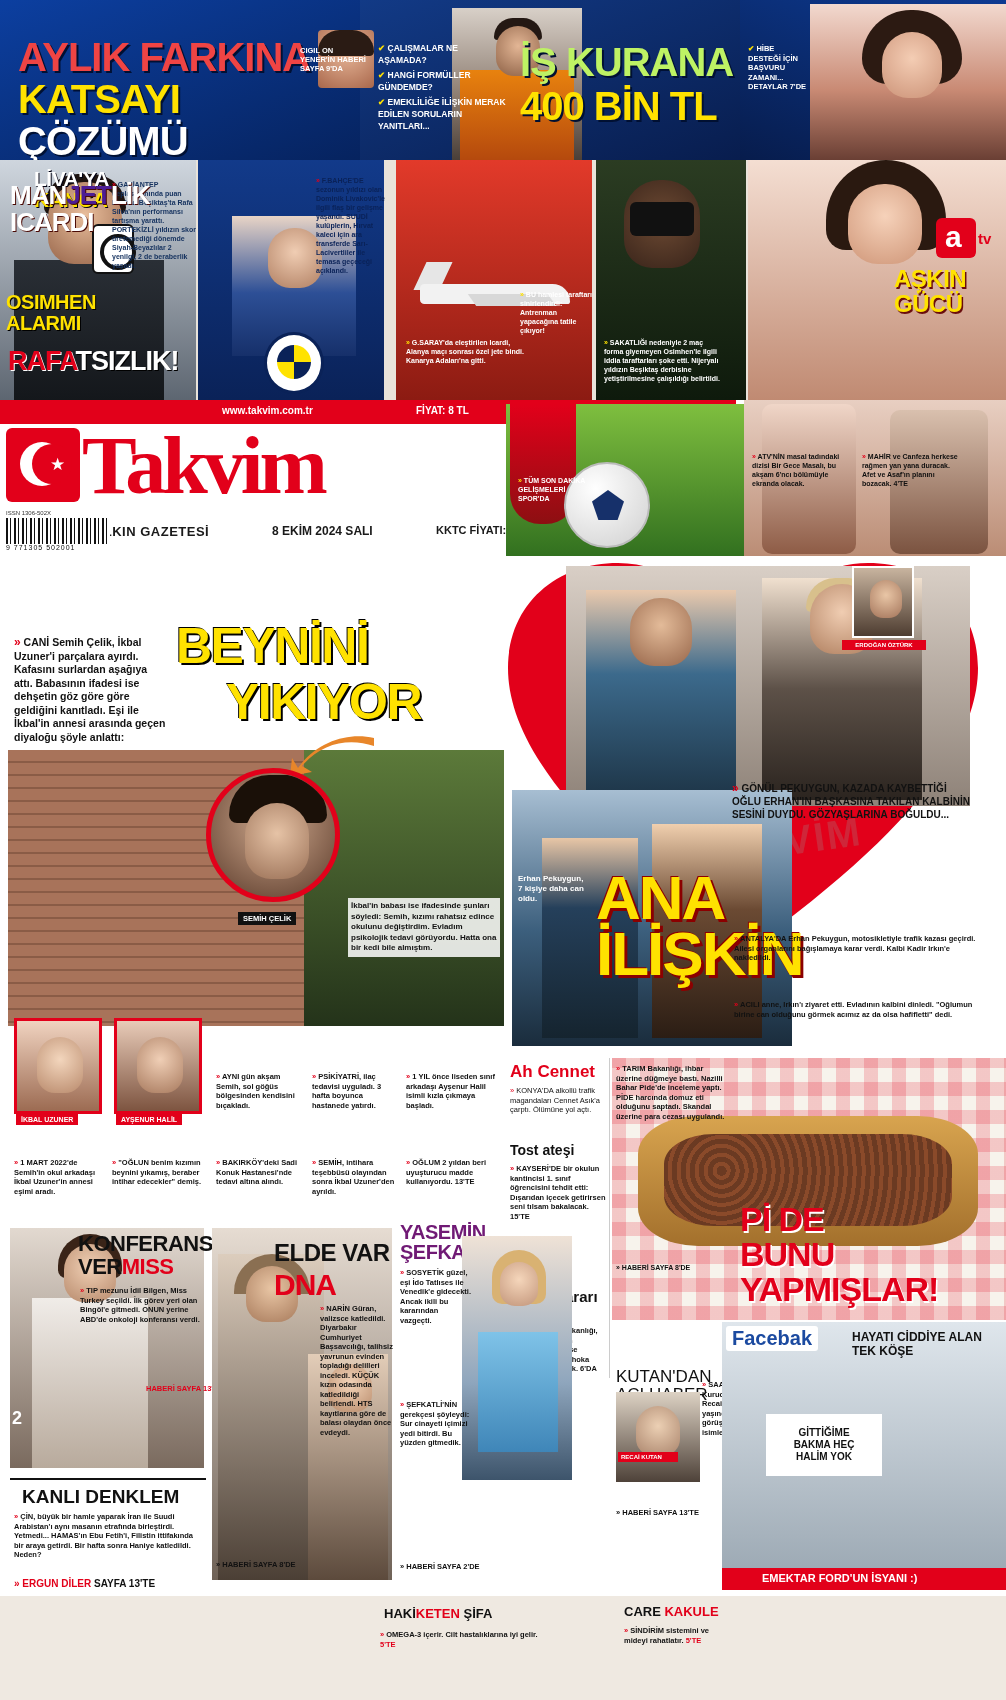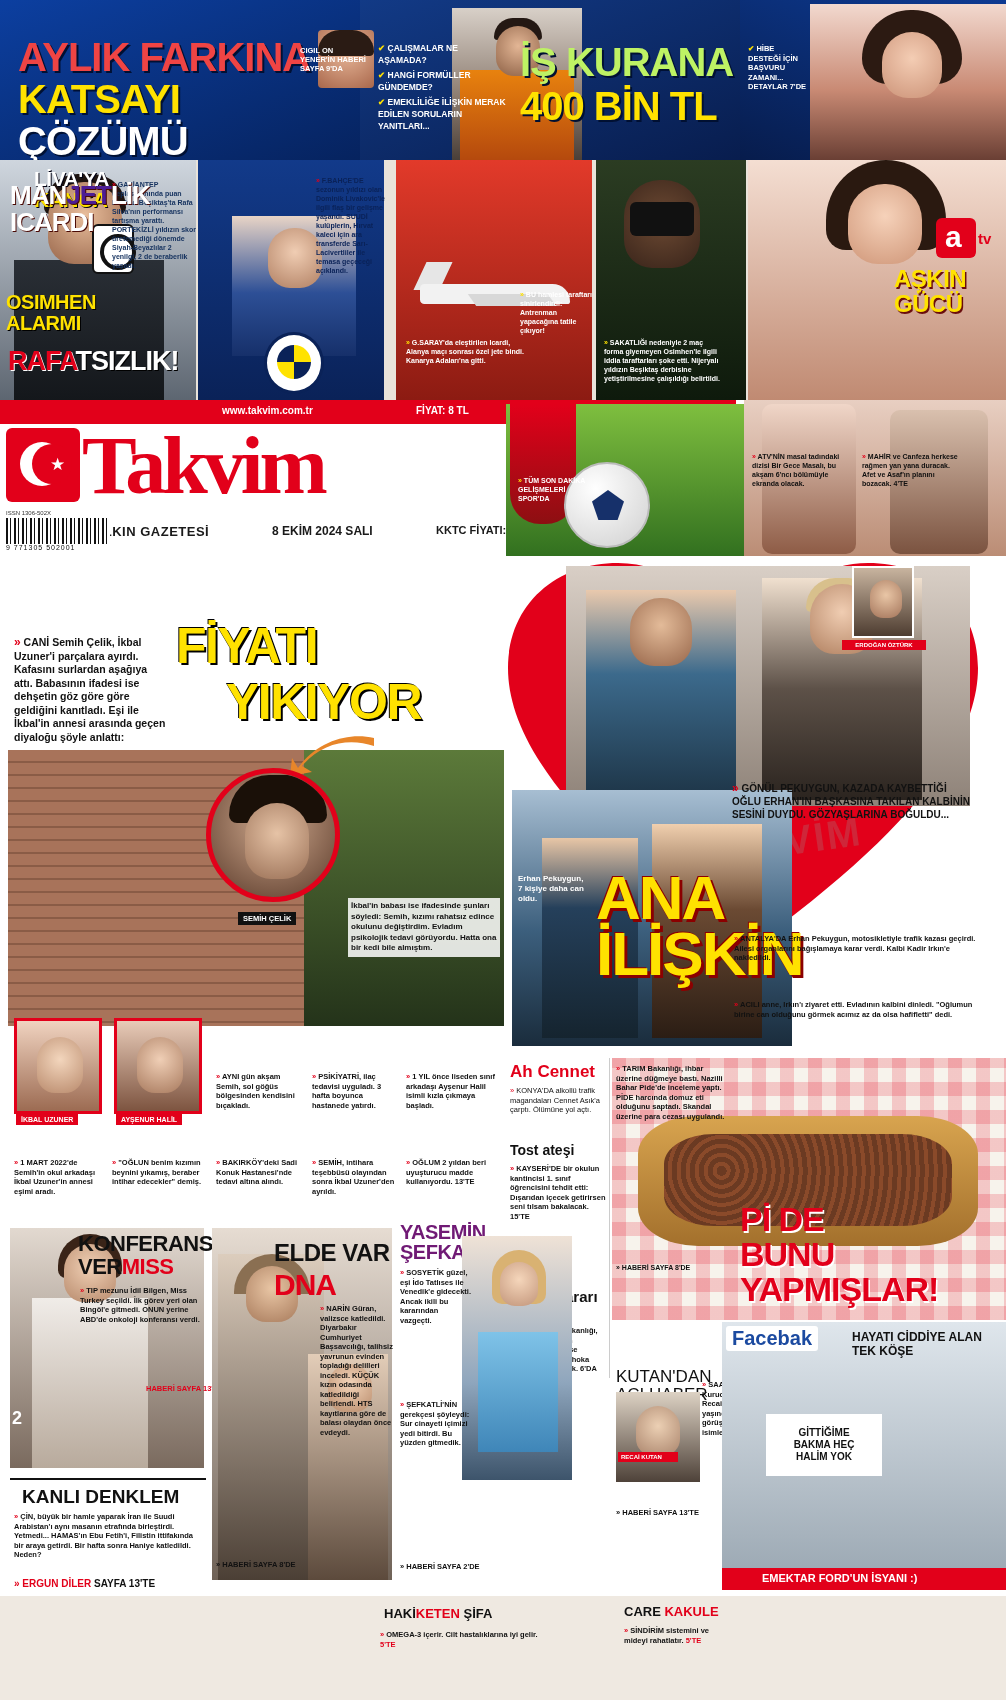--- a/index.html
+++ b/index.html
@@ -535,21 +535,21 @@
           <path d="M84 6 C60 0 28 8 8 36 L2 26 L0 44 L22 40 L12 34 C32 10 60 6 84 14 Z" fill="#e8862a"></path>
         </svg>
     </div>
     <div class="main-circle">
       <div class="hair"></div>
       <div class="face"></div>
     </div>
     <div class="main-circle-lbl">SEMİH ÇELİK</div>
     <div class="main-cap">İkbal'in babası ise ifadesinde şunları söyledi: Semih, kızımı rahatsız edince okulunu değiştirdim. Evladım psikolojik tedavi görüyordu. Hatta ona bir kedi bile almıştım.</div>
 
-    <div class="main-ttl-l2">FİYATI</div>
+    <div class="main-ttl-l2">BEYNİNİ</div>
     <div class="main-ttl-l3">YIKIYOR</div>
     <div class="main-lead"><span class="ar">»</span> <span>CANİ Semih Çelik, İkbal Uzuner'i parçalara ayırdı. Kafasını surlardan aşağıya attı. Babasının ifadesi ise dehşetin göz göre göre geldiğini kanıtladı. Eşi ile İkbal'in annesi arasında geçen diyaloğu şöyle anlattı:</span></div>
 
     <div class="thumb1">
         <div class="f"></div>
       </div>
     <div class="thumb1-lbl">İKBAL UZUNER</div>
     <div class="thumb2">
         <div class="f"></div>
       </div>

